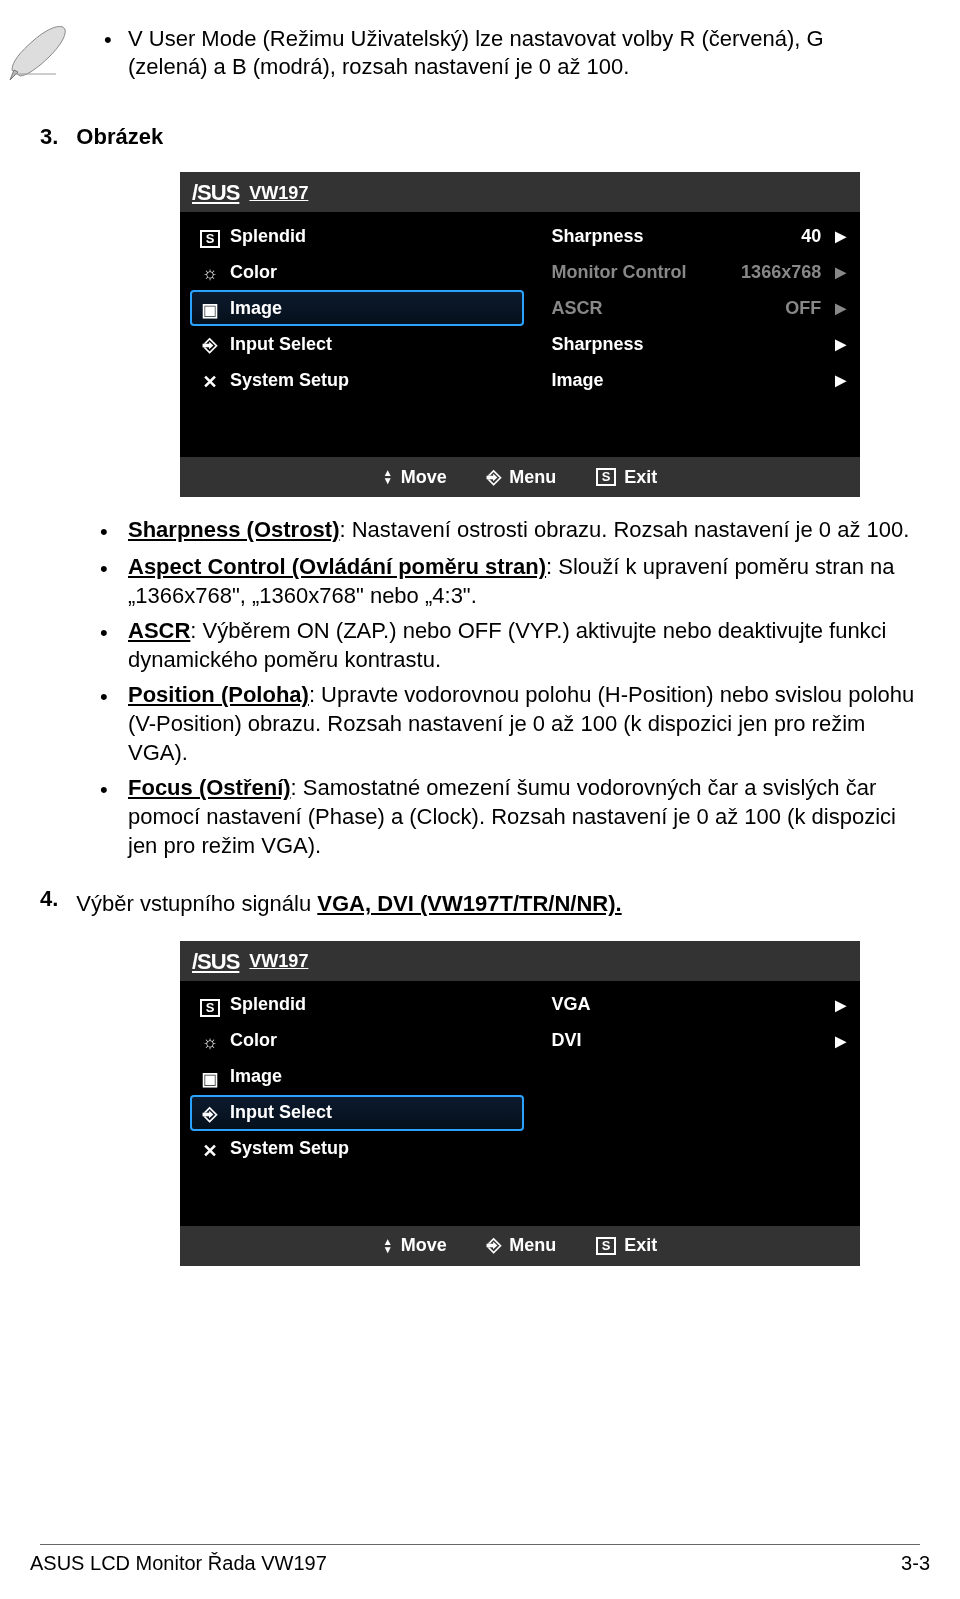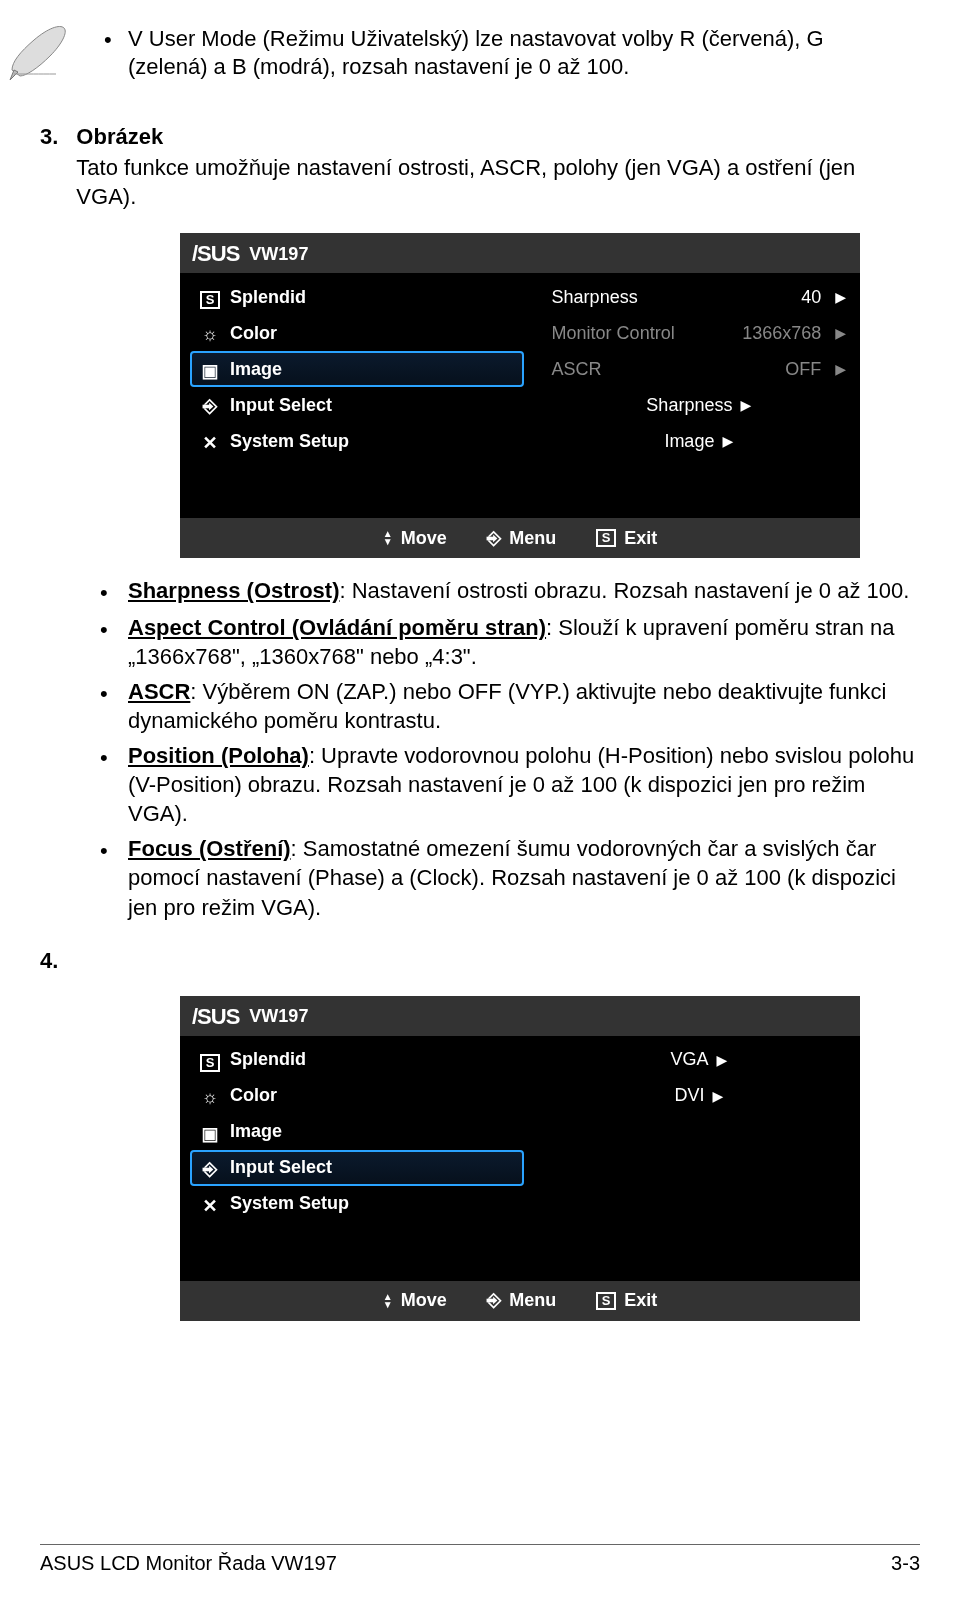--- a/index.html
+++ b/index.html
@@ -65,20 +65,21 @@
     color: #fff;
     font-family: Arial, sans-serif;
     border-bottom: 4px solid #fff;
   }
   .osd-header {
     background: #333;
     padding: 8px 12px 6px 12px;
     display: flex;
     align-items: center;
     gap: 10px;
+    text-decoration: underline;
   }
   .asus-logo {
     letter-spacing: -1px;
     font-weight: 800;
   }
   .osd-body {
     display: flex;
     min-height: 245px;
   }
   .osd-left {
@@ -100,24 +101,24 @@
     border: 2px solid transparent;
     border-radius: 4px;
   }
   .osd-item.sel {
     border: 2px solid #2aa3ff;
     background: linear-gradient(#0b1a2d, #06101c);
   }
   .osd-right-item {
     display: flex;
     align-items: center;
-    justify-content: center;
+    justify-content: space-between;
     height: 36px;
     font-size: 18px;
-    font-weight: normal;
+    font-weight: bold;
     padding: 0 4px 0 8px;
   }
   .osd-right-item.dim { color: #888; }
   .osd-right-item .arrow { color: #fff; font-size: 14px; margin-left: 8px; }
   .osd-right-item.dim .arrow { color: #888; }
   .osd-right-item .val { margin-left: auto; margin-right: 6px; }
   .osd-footer {
     background: #333;
     display: flex;
     align-items: center;
@@ -156,21 +157,21 @@
     flex: 1;
   }
   .bold { font-weight: bold; text-decoration: underline; }
   .footer {
     position: absolute;
     bottom: 24px;
     left: 0;
     right: 0;
     display: flex;
     justify-content: space-between;
-    padding: 0 40px;
+    padding: 0 30px;
     font-size: 20px;
   }
   .footer-line {
     position: absolute;
     bottom: 54px;
     left: 40px;
     right: 40px;
     height: 1px;
     background: #666;
   }
@@ -199,21 +200,20 @@
 
   <div class="note-row indent">
     <div class="note-bullet">•</div>
     <div class="note-text">V User Mode (Režimu Uživatelský) lze nastavovat volby R (červená), G (zelená) a B (modrá), rozsah nastavení je 0 až 100.</div>
   </div>
 
   <div class="section-row">
     <div class="section-num">3.</div>
     <div style="flex:1">
       <div class="section-title">Obrázek</div>
-      <div class="section-body">Tato funkce umožňuje nastavení ostrosti, ASCR, polohy (jen VGA) a ostření (jen VGA).</div>
     </div>
   </div>
 
   <div class="osd">
     <div class="osd-header">
       <span class="asus-logo">/SUS</span>
       <span style="font-weight:bold;font-size:18px">VW197</span>
     </div>
     <div class="osd-body">
       <div class="osd-left" id="osd1-left">
@@ -302,20 +302,23 @@
       </div>
       <div class="bullet-item">
         <div class="bullet-dot">•</div>
         <div class="bullet-text"><span class="bold">Focus (Ostření)</span><span>: Samostatné omezení šumu vodorovných čar a svislých čar pomocí nastavení (Phase) a (Clock). Rozsah nastavení je 0 až 100 (k dispozici jen pro režim VGA).</span></div>
       </div>
     </div>
 
   <div class="section-row">
     <div class="section-num">4.</div>
     <div style="flex:1">
+      <div class="section-body">
+        <span>Výběr vstupního signálu </span><span class="bold">VGA, DVI (VW197T/TR/N/NR).</span><span></span>
+      </div>
     </div>
   </div>
 
   <div class="osd">
     <div class="osd-header">
       <span class="asus-logo">/SUS</span>
       <span style="font-weight:bold;font-size:18px">VW197</span>
     </div>
     <div class="osd-body">
       <div class="osd-left" id="osd2-left">

